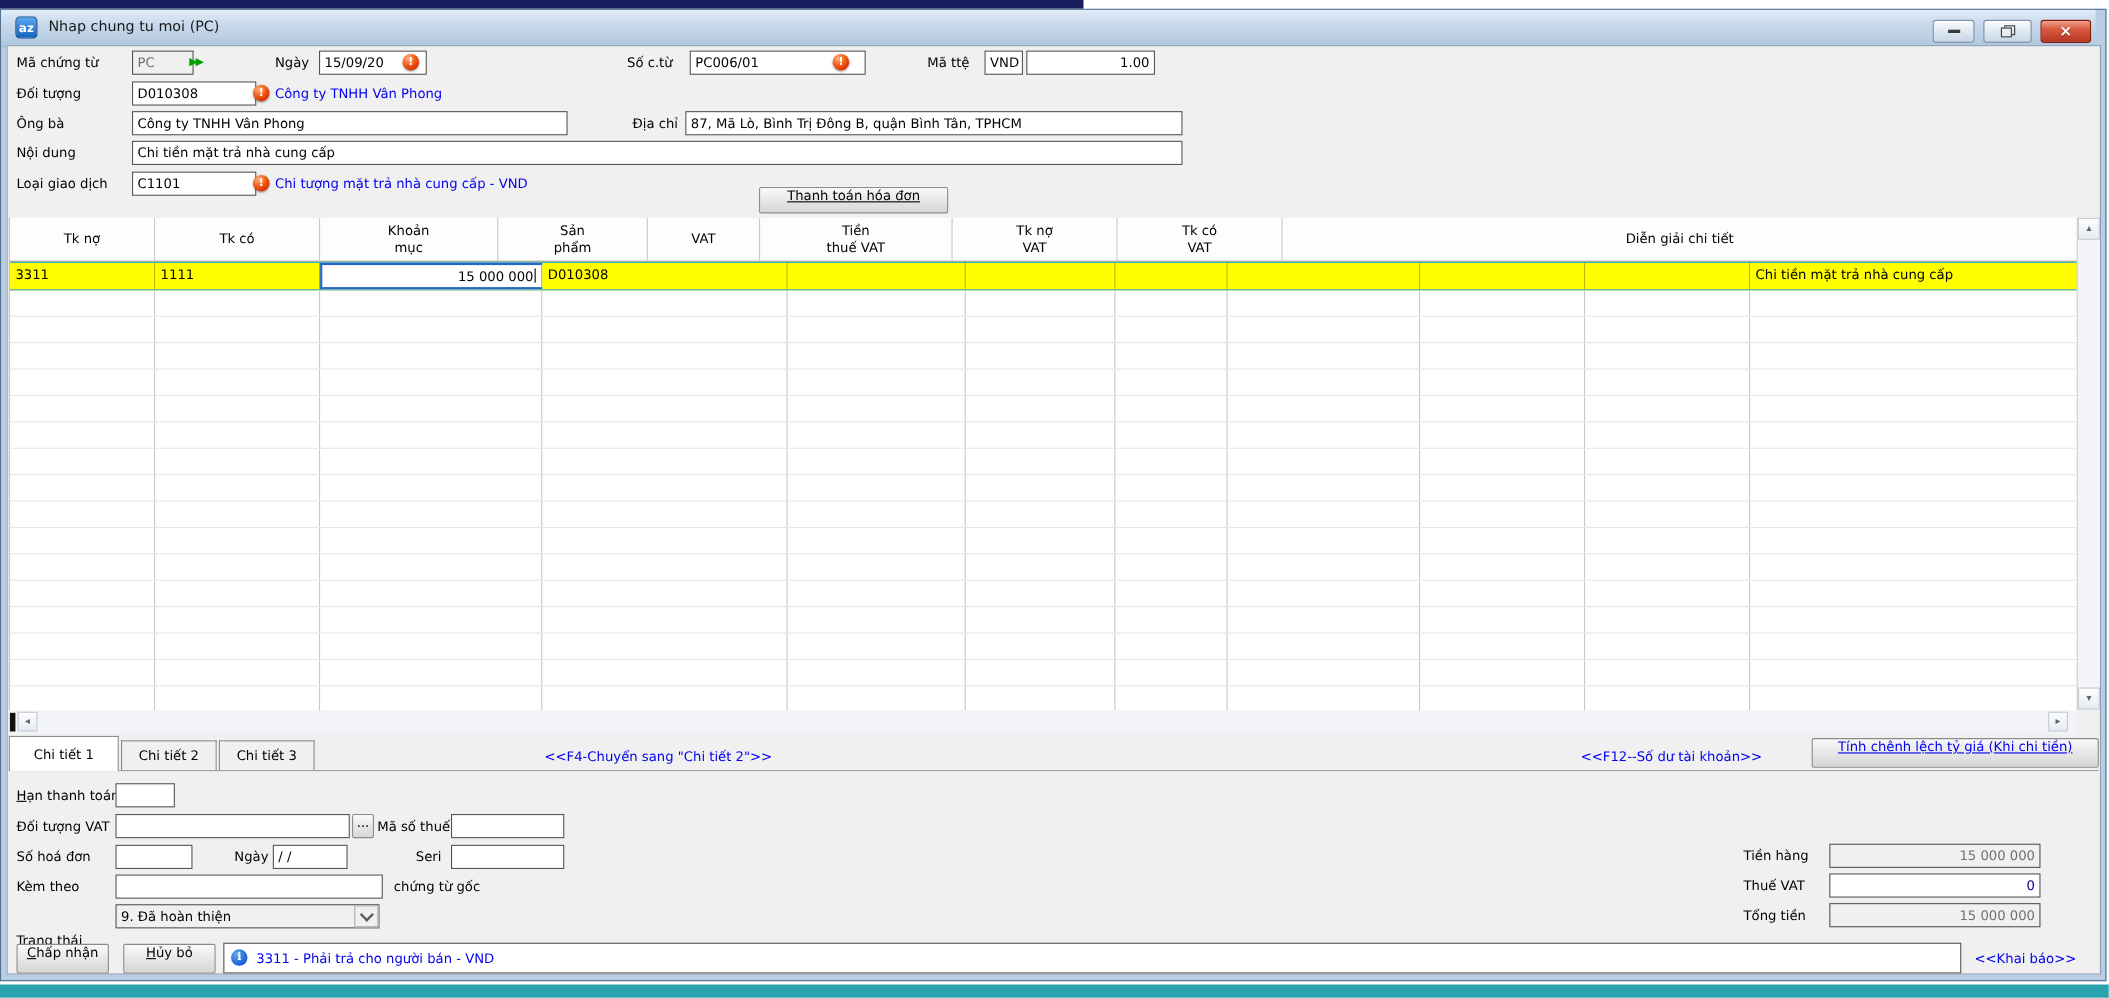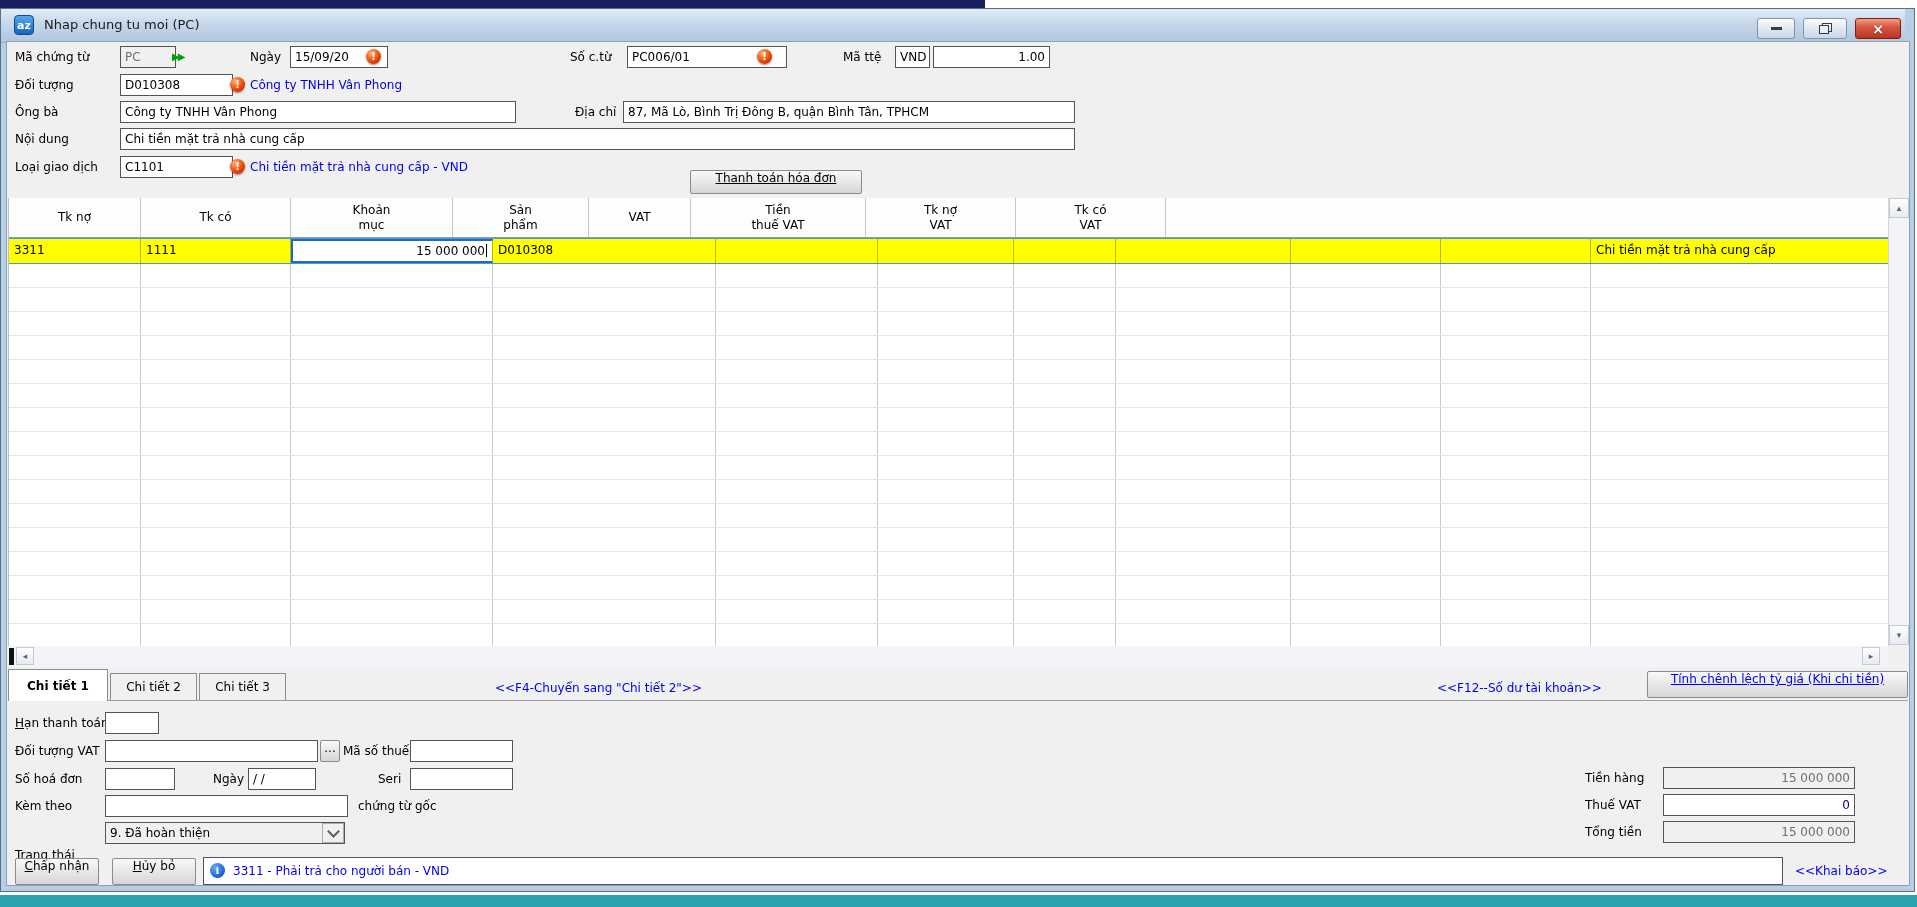--- a/index.html
+++ b/index.html
@@ -58,21 +58,21 @@
   .caret{display:inline-block;width:1px;height:13px;background:#000;margin-left:1px;vertical-align:-2px}
   
   .vscroll{left:1888px;top:198px;width:20px;height:448px;background:#f2f4f7;border-left:1px solid #d5d5d5}
   .sbtn{position:absolute;width:20px;height:20px;background:linear-gradient(#fdfdfd,#e7ebf1);border:1px solid #c3cad4;
     box-sizing:border-box;color:#5a6570;font-size:9px;display:flex;align-items:center;justify-content:center}
   .hscroll{left:8px;top:646px;width:1880px;height:21px;background:#f2f4f7}
   .caret-mark{left:9px;top:648px;width:5px;height:17px;background:#111}
   
   .tab{position:absolute;border:1px solid #8c8c8c;border-bottom:none;box-sizing:border-box;
     display:flex;align-items:center;justify-content:center;background:#f0f0f0}
-  .tab.active-tab{background:#fff;font-weight:bold;z-index:4}
+  .tab.active-tab{background:#fff;font-weight:normal;z-index:4}
   .panel-sep{left:8px;top:700px;width:1900px;height:0;border-top:1px solid #9aa0a6;position:absolute}
   .chev{display:inline-block;width:7px;height:7px;border-right:2px solid #5a5a5a;border-bottom:2px solid #5a5a5a;transform:rotate(45deg);margin-top:-4px}
   .dd-btn{position:absolute;background:#f0f0f0;border:1px solid #adadad;box-sizing:border-box;display:flex;align-items:center;justify-content:center}
   .info-ic{position:absolute;width:15px;height:15px;border-radius:50%;
     background:radial-gradient(circle at 35% 30%,#6aa6f0,#1560d4 70%);color:#fff;font-weight:bold;
     font-size:10px;line-height:15px;text-align:center;font-family:"DejaVu Serif",serif}
 </style>
 </head>
 <body>
 
@@ -120,40 +120,41 @@
 <div class="fld" style="left:120px;top:101px;width:396px">Công ty TNHH Vân Phong</div>
 <div class="lbl" style="left:575px;top:105px">Địa chỉ</div>
 <div class="fld" style="left:623px;top:101px;width:452px">87, Mã Lò, Bình Trị Đông B, quận Bình Tân, TPHCM</div>
 
 <div class="lbl" style="left:15px;top:132px">Nội dung</div>
 <div class="fld" style="left:120px;top:128px;width:955px">Chi tiền mặt trả nhà cung cấp</div>
 
 <div class="lbl" style="left:15px;top:160px">Loại giao dịch</div>
 <div class="fld" style="left:120px;top:156px;width:113px">C1101</div>
 <div class="excl" style="left:230px;top:159px">!</div>
-<div class="lbl blue" style="left:250px;top:160px">Chi tiền mặt trả nhà cung cấp - VND</div>
+<div class="lbl blue" style="left:250px;top:160px">Chi tượng mặt trả nhà cung cấp - VND</div>
 <div class="btn" style="left:690px;top:170px;width:172px;height:24px">
   <span class="u-all">Thanh toán hóa đơn</span>
 </div>
 
 <div class="abs grid">
     <div class="grow ghead">
       <div class="gc ghc" style="width: 132px;">Tk nợ</div>
       <div class="gc ghc" style="width: 150px;">Tk có</div>
       <div class="gc ghc" style="width: 162px;">Khoản
 mục</div>
       <div class="gc ghc" style="width: 136px;">Sản
 phẩm</div>
       <div class="gc ghc" style="width: 102px;">VAT</div>
       <div class="gc ghc" style="width: 175px;">Tiền
 thuế VAT</div>
       <div class="gc ghc" style="width: 150px;">Tk nợ
 VAT</div>
       <div class="gc ghc" style="width: 150px;">Tk có
 VAT</div>
+      <div class="gc ghc" style="flex: 1 1 auto;">Diễn giải chi tiết</div>
     </div>
     <div class="grow active">
       <div class="gc" style="width: 132px;">3311</div>
       <div class="gc" style="width: 150px;">1111</div>
       <div class="gc editing" style="width: 202px;">15 000 000<span class="caret"></span></div>
       <div class="gc" style="width: 223px;">D010308</div>
       <div class="gc" style="width: 162px;"></div>
       <div class="gc" style="width: 136px;"></div>
       <div class="gc" style="width: 102px;"></div>
       <div class="gc" style="width: 175px;"></div>

